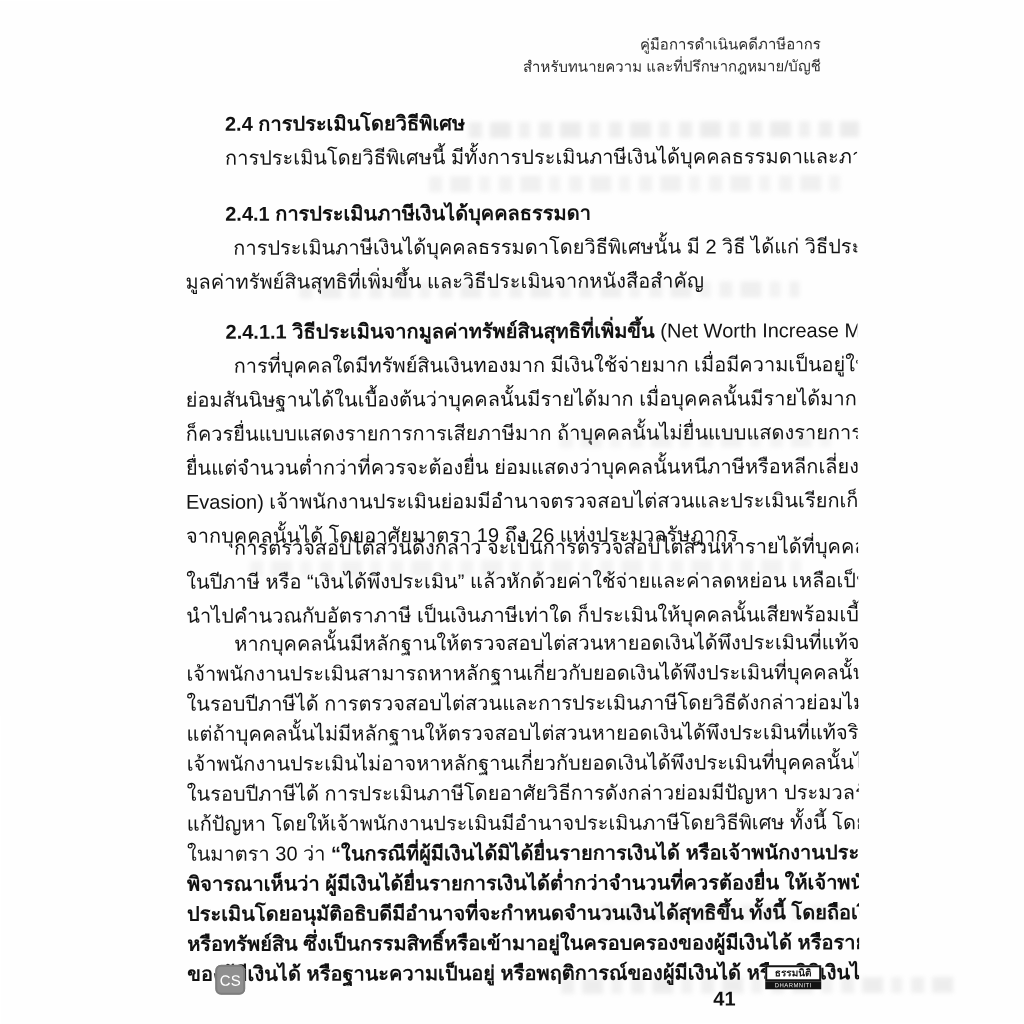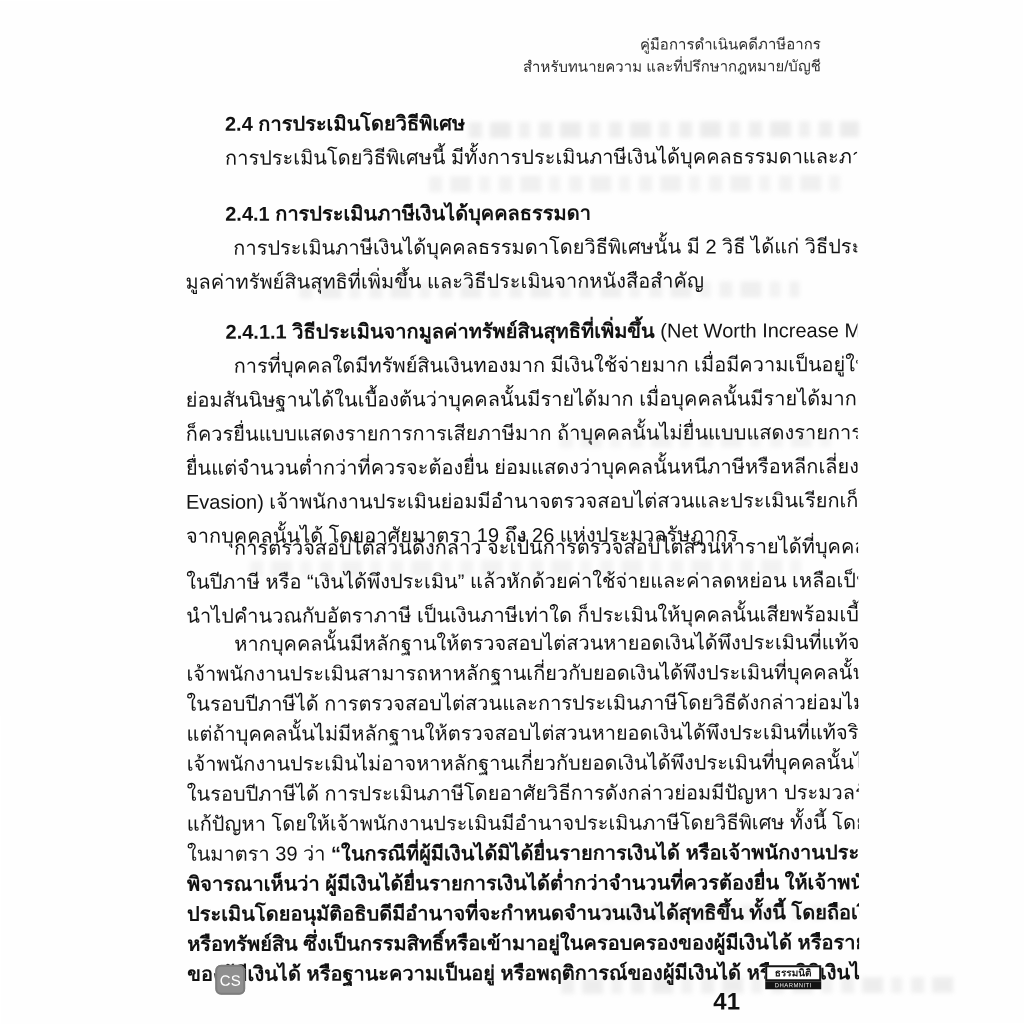--- a/index.html
+++ b/index.html
@@ -46,21 +46,21 @@
     background:#8f8f8f;color:#ffffff;
     font-size:15px;font-weight:400;
     display:flex;align-items:center;justify-content:center;
     box-shadow:inset 0 0 0 2px #7d7d7d;
     margin-left:24px;
   }
   .wm-text{font-size:25px;color:#a2a2a2;letter-spacing:.3px;}
   
   .page-number{
     position:absolute;left:712px;top:988px;
-    font-size:24px;font-weight:700;color:#111;text-align:center;
+    font-size:20px;font-weight:700;color:#111;text-align:center;
   }
   .pub-logo{position:absolute;left:764px;top:966px;width:56px;}
   .pub-logo-top{
     border:2px solid #141414;background:#fff;color:#141414;
     font-size:10px;font-weight:700;text-align:center;line-height:12px;height:12px;
   }
   .pub-logo-bot{
     background:#141414;color:#e8e8e8;
     font-size:6px;text-align:center;line-height:8px;height:8px;letter-spacing:.4px;
   }
@@ -122,21 +122,21 @@
     </div>
 
     <div class="blk" style="top:628px;">
       <div class="ln ln30 ind48">หากบุคคลนั้นมีหลักฐานให้ตรวจสอบไต่สวนหายอดเงินได้พึงประเมินที่แท้จริงได้ หรือ</div>
       <div class="ln ln30">เจ้าพนักงานประเมินสามารถหาหลักฐานเกี่ยวกับยอดเงินได้พึงประเมินที่บุคคลนั้นได้รับจริง</div>
       <div class="ln ln30">ในรอบปีภาษีได้ การตรวจสอบไต่สวนและการประเมินภาษีโดยวิธีดังกล่าวย่อมไม่มีปัญหา</div>
       <div class="ln ln30">แต่ถ้าบุคคลนั้นไม่มีหลักฐานให้ตรวจสอบไต่สวนหายอดเงินได้พึงประเมินที่แท้จริงได้ หรือ</div>
       <div class="ln ln30">เจ้าพนักงานประเมินไม่อาจหาหลักฐานเกี่ยวกับยอดเงินได้พึงประเมินที่บุคคลนั้นได้รับจริง</div>
       <div class="ln ln30">ในรอบปีภาษีได้ การประเมินภาษีโดยอาศัยวิธีการดังกล่าวย่อมมีปัญหา ประมวลรัษฎากรจึงหาวิธี</div>
       <div class="ln ln30">แก้ปัญหา โดยให้เจ้าพนักงานประเมินมีอำนาจประเมินภาษีโดยวิธีพิเศษ ทั้งนี้ โดยบัญญัติไว้</div>
-      <div class="ln ln30"><span>ในมาตรา 39 ว่า </span><span class="b">“ในกรณีที่ผู้มีเงินได้มิได้ยื่นรายการเงินได้ หรือเจ้าพนักงานประเมิน</span></div>
+      <div class="ln ln30"><span>ในมาตรา 30 ว่า </span><span class="b">“ในกรณีที่ผู้มีเงินได้มิได้ยื่นรายการเงินได้ หรือเจ้าพนักงานประเมิน</span></div>
       <div class="ln ln30 b">พิจารณาเห็นว่า ผู้มีเงินได้ยื่นรายการเงินได้ต่ำกว่าจำนวนที่ควรต้องยื่น ให้เจ้าพนักงาน</div>
       <div class="ln ln30 b">ประเมินโดยอนุมัติอธิบดีมีอำนาจที่จะกำหนดจำนวนเงินได้สุทธิขึ้น ทั้งนี้ โดยถือเงิน</div>
       <div class="ln ln30 b">หรือทรัพย์สิน ซึ่งเป็นกรรมสิทธิ์หรือเข้ามาอยู่ในครอบครองของผู้มีเงินได้ หรือรายจ่าย</div>
       <div class="ln ln30 b">ของผู้มีเงินได้ หรือฐานะความเป็นอยู่ หรือพฤติการณ์ของผู้มีเงินได้ หรือสถิติเงินได้ของ</div>
     </div>
 
   </div>
 
   <div class="watermark">
     <div class="cs-badge">CS</div>

